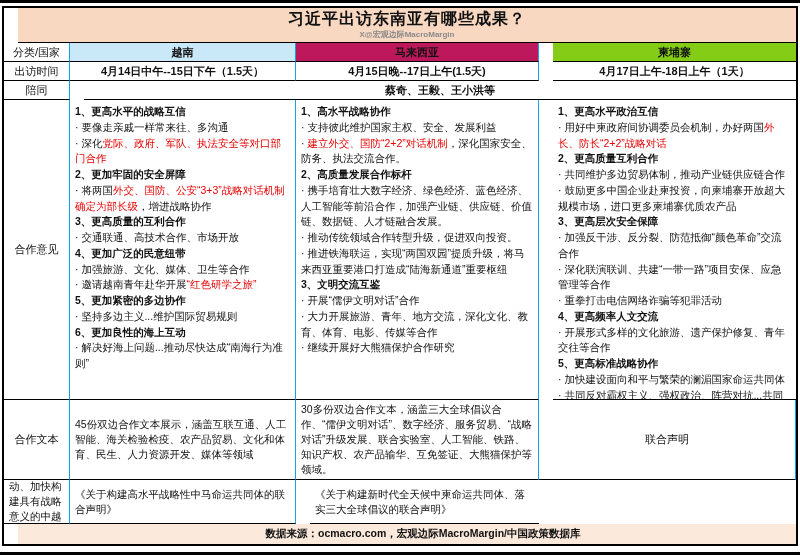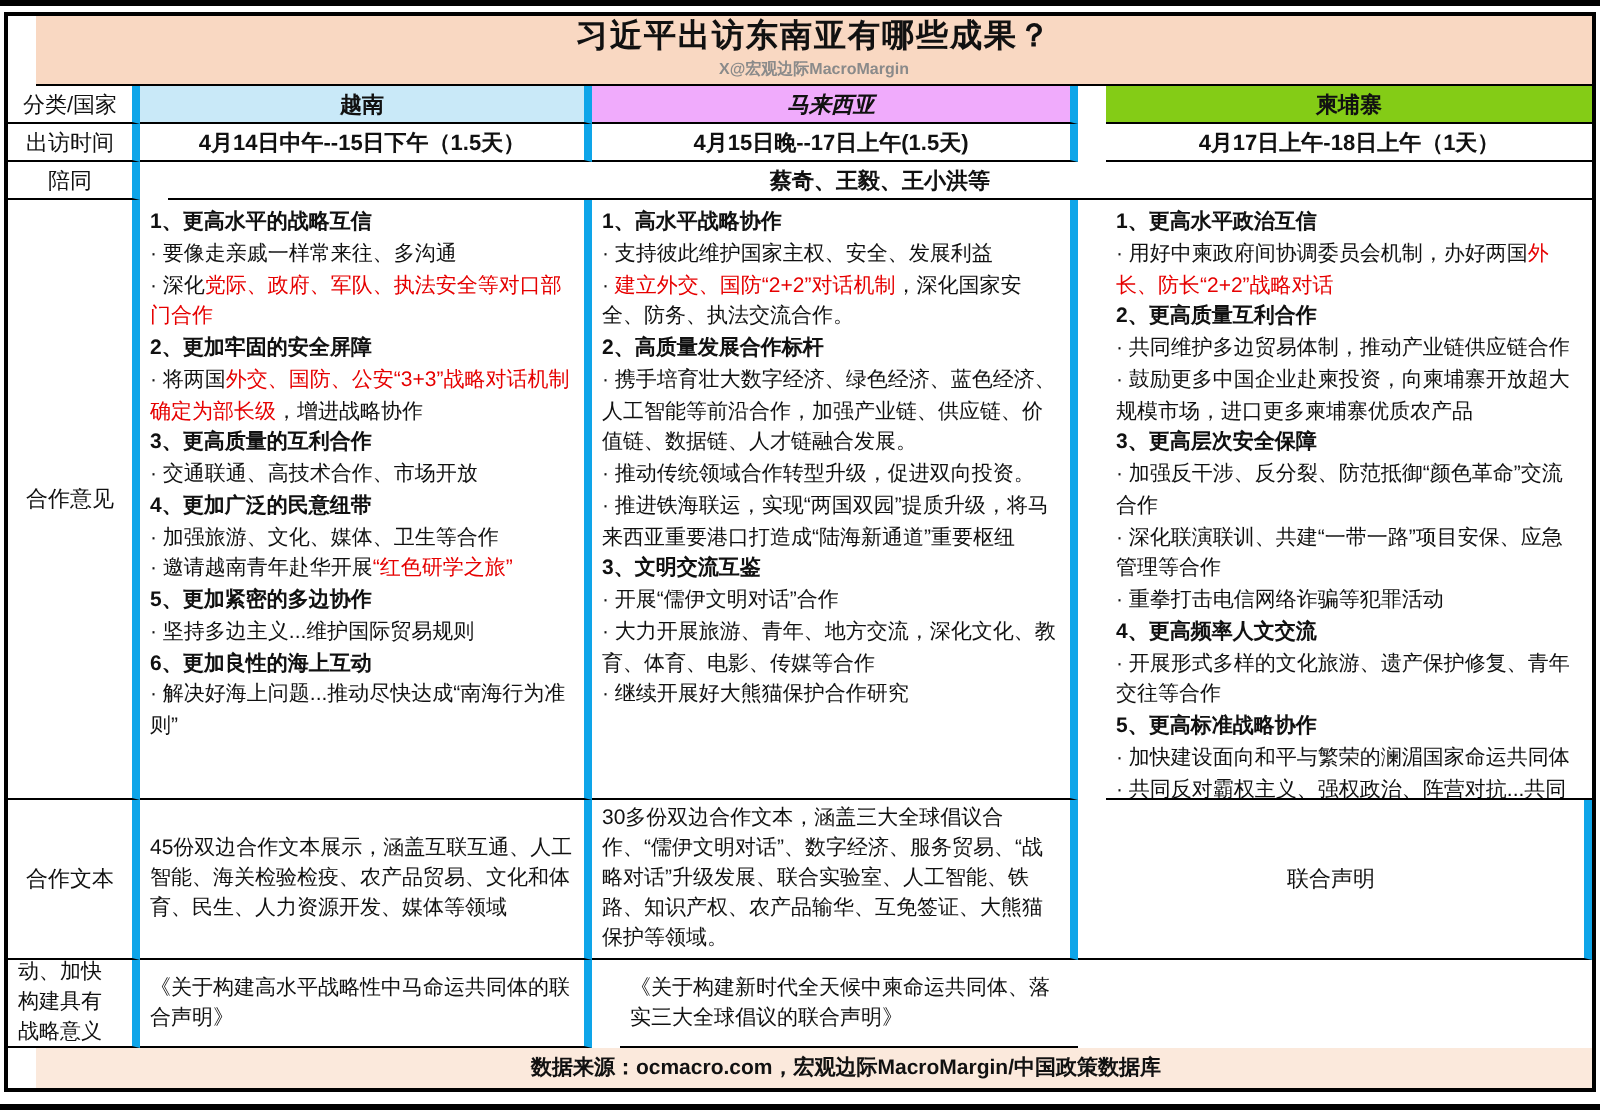--- a/index.html
+++ b/index.html
@@ -8,21 +8,21 @@
   .strip{position:absolute;left:0;width:100%;height:3px;background:#000;}
   .strip.top{top:0;}
   .strip.bottom{bottom:1px;}
   .tbl{
     box-sizing:border-box;width:796px;height:540px;margin:0 auto;
     border:2px solid #000;
     display:grid;
     grid-template-columns:66px 226px 243px 1fr;
     grid-template-rows:35px 19px 19px 19px 1fr 80px 44px 20px;
   }
-  .cell{box-sizing:border-box;border-right:4px solid #0ea5e9;border-bottom:1px solid #000;
+  .cell{box-sizing:border-box;border-right:1px solid #0ea5e9;border-bottom:1px solid #000;
         overflow:hidden;word-break:break-all;}
   .cell.last{border-right:none;margin-left:14px;}
   .cell.rowend{border-bottom:none;}
   .span4{grid-column:1 / span 4;}
   .span3{grid-column:2 / span 4;}
   .center{display:flex;flex-direction:column;align-items:center;justify-content:center;text-align:center;}
   .title-cell{font-weight:bold;}
   .title-text{font-size:16px;line-height:18px;letter-spacing:1px;}
   .subtitle-text{font-size:8px;color:#8a8a8a;font-weight:bold;margin-top:1px;}
   .label{font-size:11px;text-align:center;}
@@ -43,21 +43,21 @@
 
   <div class="tbl">
 
     <div class="cell last span4 center title-cell" style="background: rgb(249, 216, 194);">
       <div class="title-text">习近平出访东南亚有哪些成果？</div>
       <div class="subtitle-text">X@宏观边际MacroMargin</div>
     </div>
 
     <div class="cell center label">分类/国家</div>
     <div class="cell center hdr" style="background: rgb(201, 233, 248);">越南</div>
-    <div class="cell center hdr" style="background: #f0abfc; font-style: italic;">马来西亚</div>
+    <div class="cell center hdr" style="background: #be185d;">马来西亚</div>
     <div class="cell last center hdr" style="background: #84cc16;">柬埔寨</div>
 
     <div class="cell center label">出访时间</div>
     <div class="cell center timeval">4月14日中午--15日下午（1.5天）</div>
     <div class="cell center timeval">4月15日晚--17日上午(1.5天)</div>
     <div class="cell last center timeval">4月17日上午-18日上午（1天）</div>
 
     <div class="cell center label">陪同</div>
     <div class="cell last span3 center timeval" style="grid-column:2 / span 3;">蔡奇、王毅、王小洪等</div>
 

